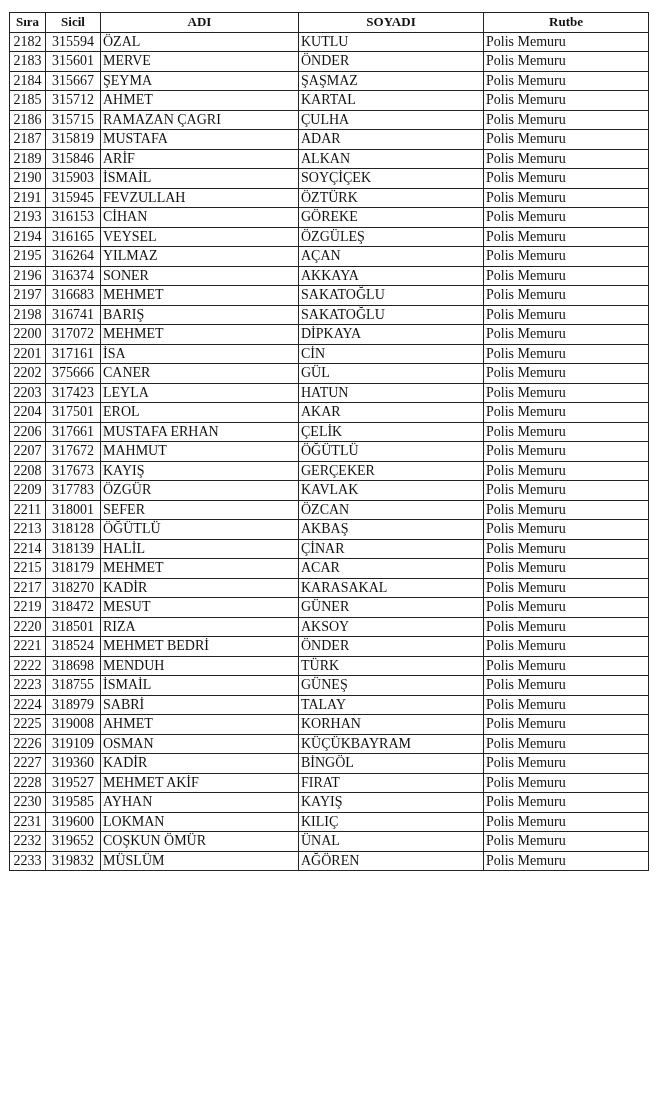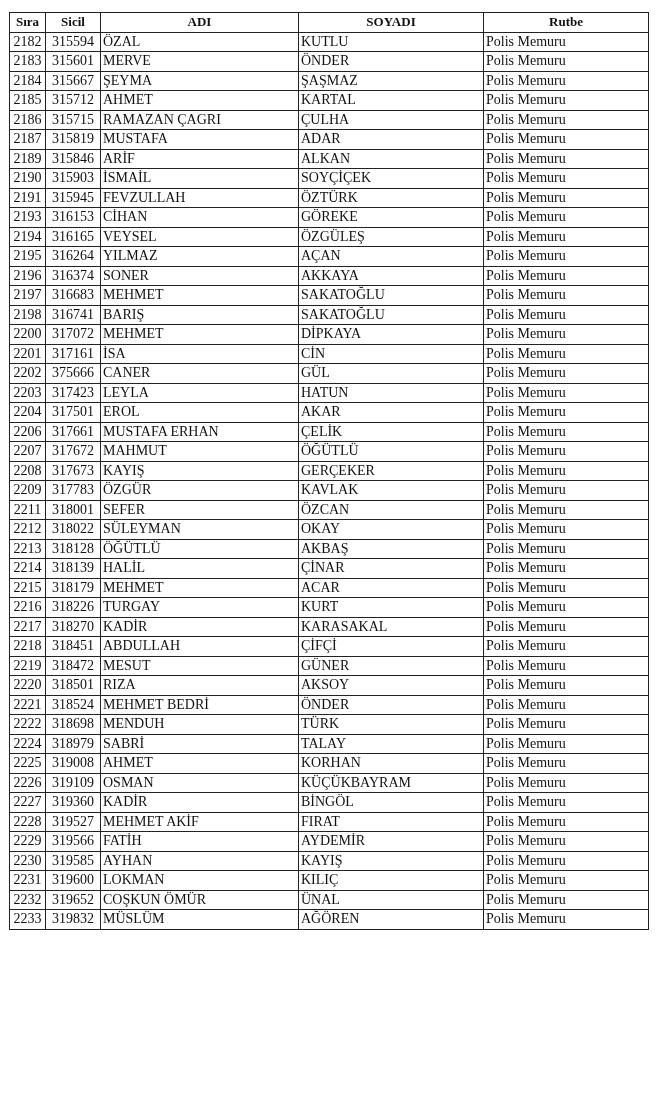--- a/index.html
+++ b/index.html
@@ -208,27 +208,20 @@
         <td class="txt">Polis Memuru</td>
       </tr>
       <tr>
         <td class="num">2211</td>
         <td class="num">318001</td>
         <td class="txt">SEFER</td>
         <td class="txt">ÖZCAN</td>
         <td class="txt">Polis Memuru</td>
       </tr>
       <tr>
-        <td class="num">2212</td>
-        <td class="num">318022</td>
-        <td class="txt">SÜLEYMAN</td>
-        <td class="txt">OKAY</td>
-        <td class="txt">Polis Memuru</td>
-      </tr>
-      <tr>
         <td class="num">2213</td>
         <td class="num">318128</td>
         <td class="txt">ÖĞÜTLÜ</td>
         <td class="txt">AKBAŞ</td>
         <td class="txt">Polis Memuru</td>
       </tr>
       <tr>
         <td class="num">2214</td>
         <td class="num">318139</td>
         <td class="txt">HALİL</td>
@@ -236,41 +229,27 @@
         <td class="txt">Polis Memuru</td>
       </tr>
       <tr>
         <td class="num">2215</td>
         <td class="num">318179</td>
         <td class="txt">MEHMET</td>
         <td class="txt">ACAR</td>
         <td class="txt">Polis Memuru</td>
       </tr>
       <tr>
-        <td class="num">2216</td>
-        <td class="num">318226</td>
-        <td class="txt">TURGAY</td>
-        <td class="txt">KURT</td>
-        <td class="txt">Polis Memuru</td>
-      </tr>
-      <tr>
         <td class="num">2217</td>
         <td class="num">318270</td>
         <td class="txt">KADİR</td>
         <td class="txt">KARASAKAL</td>
         <td class="txt">Polis Memuru</td>
       </tr>
       <tr>
-        <td class="num">2218</td>
-        <td class="num">318451</td>
-        <td class="txt">ABDULLAH</td>
-        <td class="txt">ÇİFÇİ</td>
-        <td class="txt">Polis Memuru</td>
-      </tr>
-      <tr>
         <td class="num">2219</td>
         <td class="num">318472</td>
         <td class="txt">MESUT</td>
         <td class="txt">GÜNER</td>
         <td class="txt">Polis Memuru</td>
       </tr>
       <tr>
         <td class="num">2220</td>
         <td class="num">318501</td>
         <td class="txt">RIZA</td>
@@ -285,20 +264,27 @@
         <td class="txt">Polis Memuru</td>
       </tr>
       <tr>
         <td class="num">2222</td>
         <td class="num">318698</td>
         <td class="txt">MENDUH</td>
         <td class="txt">TÜRK</td>
         <td class="txt">Polis Memuru</td>
       </tr>
       <tr>
+        <td class="num">2223</td>
+        <td class="num">318755</td>
+        <td class="txt">İSMAİL</td>
+        <td class="txt">GÜNEŞ</td>
+        <td class="txt">Polis Memuru</td>
+      </tr>
+      <tr>
         <td class="num">2224</td>
         <td class="num">318979</td>
         <td class="txt">SABRİ</td>
         <td class="txt">TALAY</td>
         <td class="txt">Polis Memuru</td>
       </tr>
       <tr>
         <td class="num">2225</td>
         <td class="num">319008</td>
         <td class="txt">AHMET</td>
@@ -320,27 +306,20 @@
         <td class="txt">Polis Memuru</td>
       </tr>
       <tr>
         <td class="num">2228</td>
         <td class="num">319527</td>
         <td class="txt">MEHMET AKİF</td>
         <td class="txt">FIRAT</td>
         <td class="txt">Polis Memuru</td>
       </tr>
       <tr>
-        <td class="num">2229</td>
-        <td class="num">319566</td>
-        <td class="txt">FATİH</td>
-        <td class="txt">AYDEMİR</td>
-        <td class="txt">Polis Memuru</td>
-      </tr>
-      <tr>
         <td class="num">2230</td>
         <td class="num">319585</td>
         <td class="txt">AYHAN</td>
         <td class="txt">KAYIŞ</td>
         <td class="txt">Polis Memuru</td>
       </tr>
       <tr>
         <td class="num">2231</td>
         <td class="num">319600</td>
         <td class="txt">LOKMAN</td>

